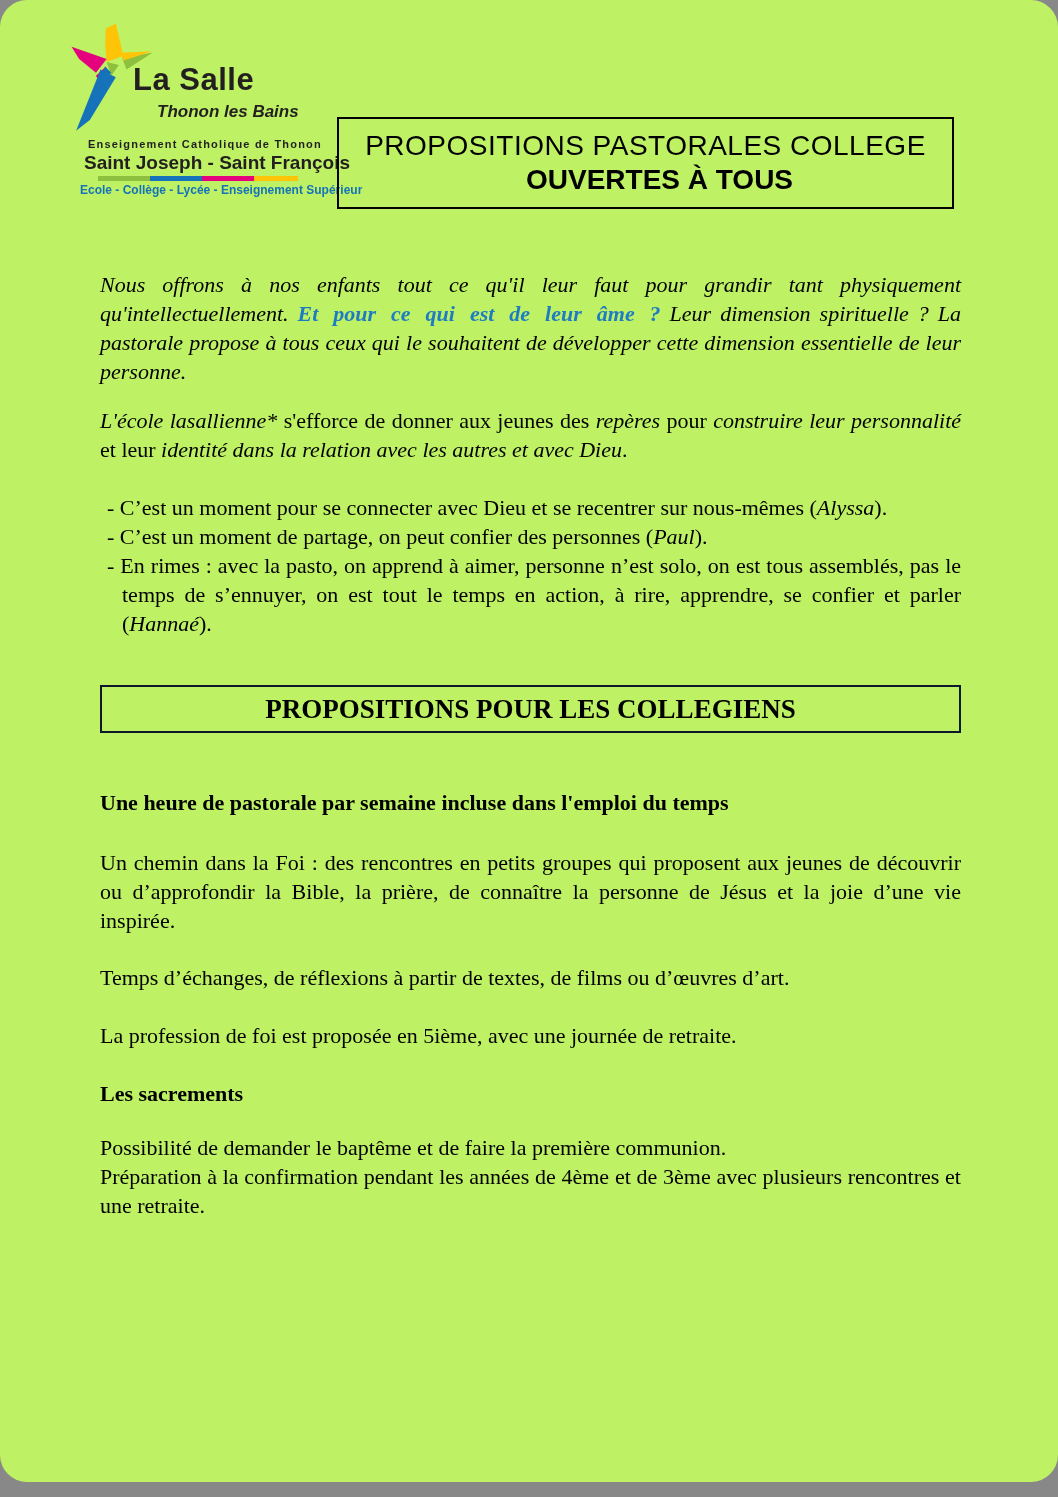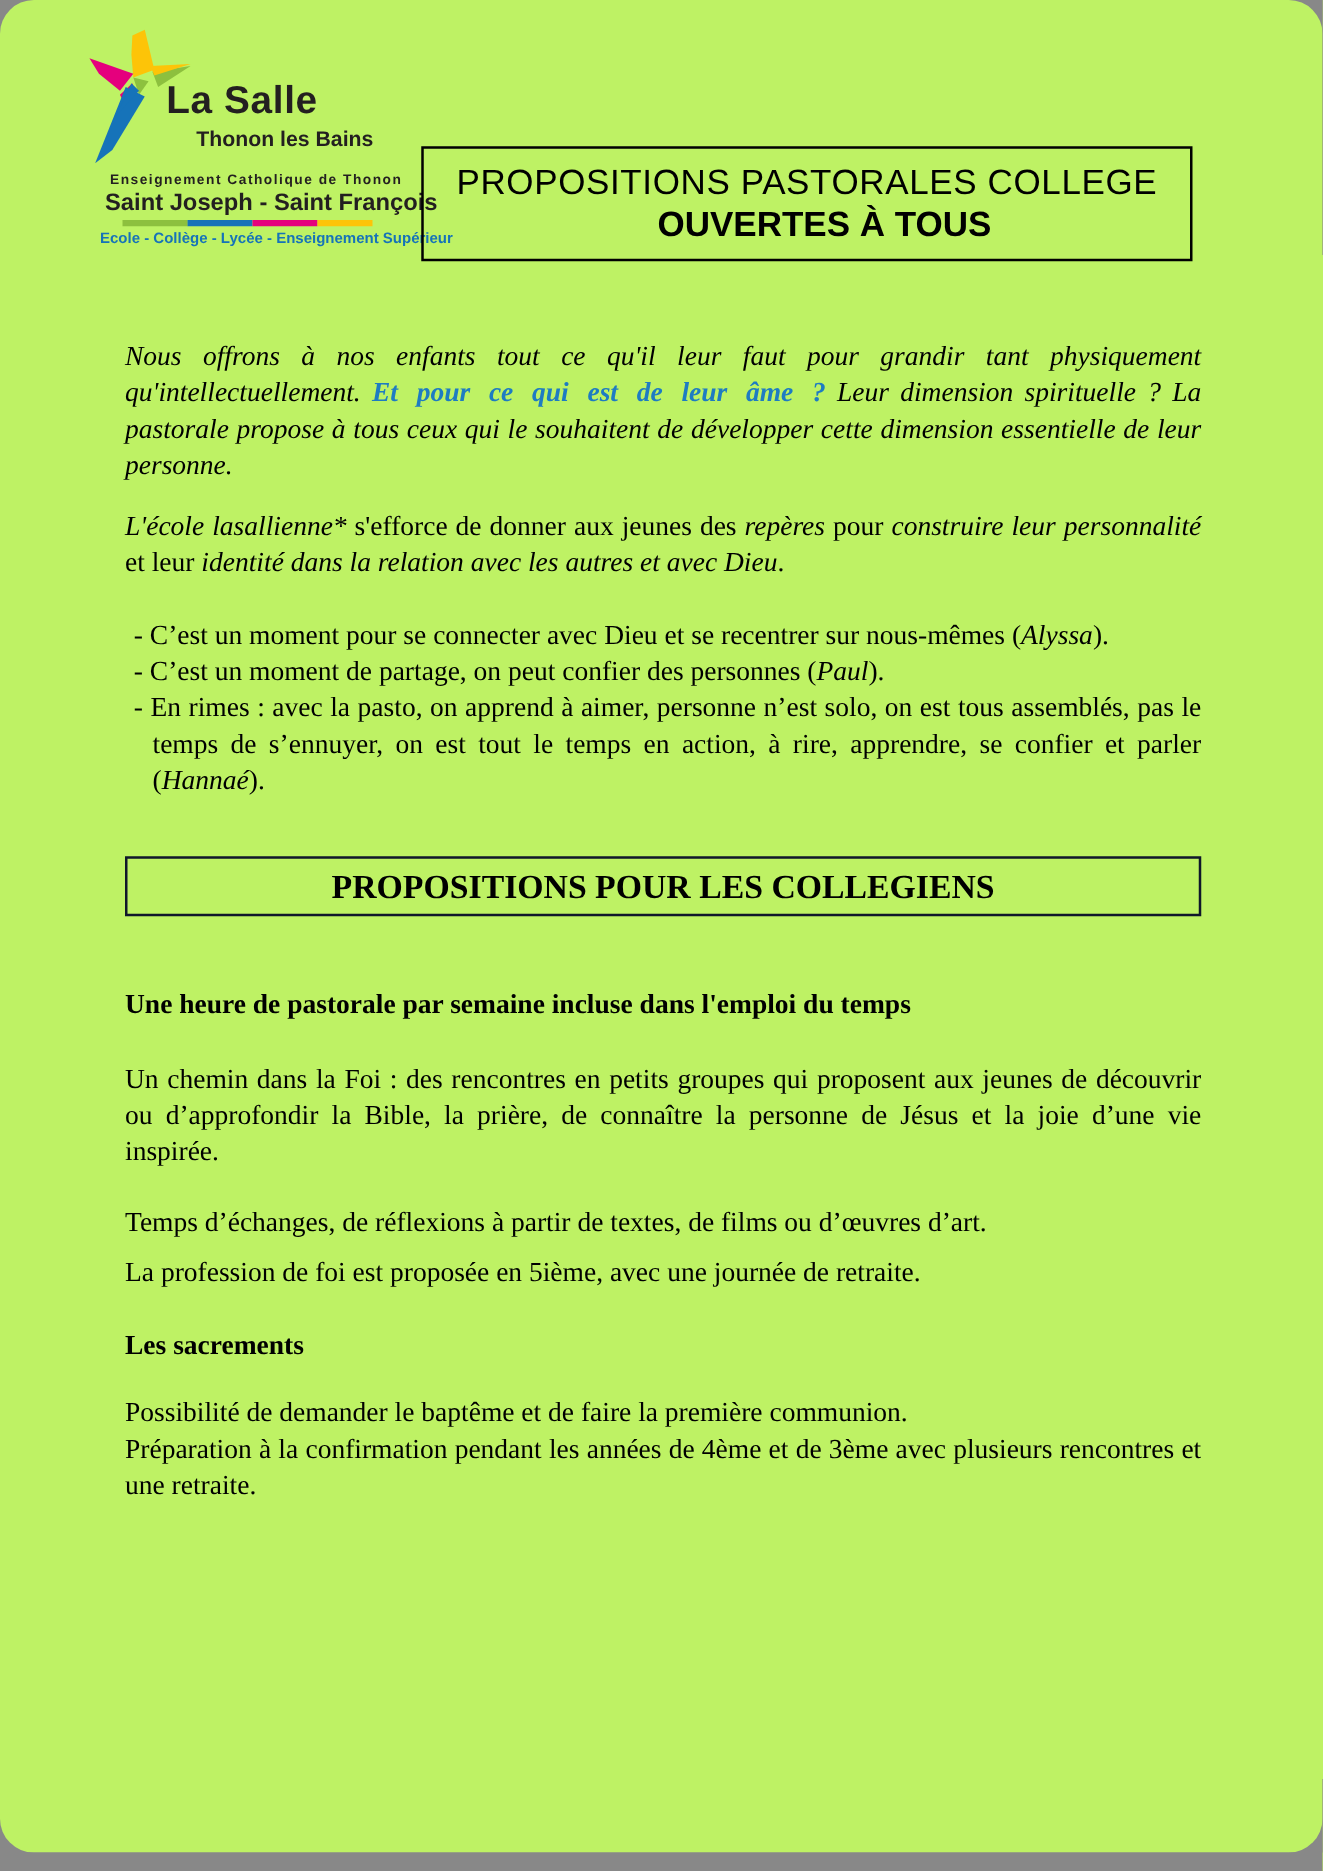--- a/index.html
+++ b/index.html
@@ -12,21 +12,21 @@
     color:#000;
     overflow:hidden;
     border-radius:27px;
   }
   
   .logo{position:absolute;left:70px;top:20px;width:250px;height:185px;}
   .logo-star{position:absolute;left:0;top:2px;width:84px;height:112px;}
   .logo-brand{position:absolute;left:63px;top:42px;font-family:"Liberation Sans",sans-serif;
     font-weight:bold;font-size:31px;color:#231f20;letter-spacing:0.5px;}
   .logo-city{position:absolute;left:87px;top:82px;font-family:"Liberation Sans",sans-serif;
-    font-weight:bold;font-size:17px;color:#231f20;}
+    font-weight:bold;font-size:17px;color:#231f20;font-style:italic;}
   .logo-network{position:absolute;left:18px;top:118px;width:218px;text-align:center;
     font-family:"Liberation Sans",sans-serif;font-weight:bold;font-size:11px;
     letter-spacing:1.2px;color:#231f20;white-space:nowrap;}
   .logo-schools{position:absolute;left:14px;top:132px;width:226px;text-align:center;
     font-family:"Liberation Sans",sans-serif;font-weight:bold;font-size:19px;color:#231f20;
     white-space:nowrap;}
   .logo-bar{position:absolute;left:28px;top:156px;width:200px;height:5px;display:flex;}
   .logo-bar span{display:block;height:100%;}
   .seg-green{background:#8DC03E;width:52px;}
   .seg-blue{background:#1673B9;width:52px;}
@@ -53,21 +53,21 @@
   .quote-list{margin:29px 0 0 0;}
   .quote-item{text-align:justify;padding-left:22px;text-indent:-15px;}
   .section-box{
     margin:47px 0 0 0;border:2px solid #0f172a;box-sizing:border-box;height:48px;
     display:flex;align-items:center;justify-content:center;
     font-weight:bold;font-size:27px;
   }
   .h-sub{margin:55px 0 0 0;font-weight:bold;}
   .p-body{margin:31px 0 0 0;text-align:justify;}
   .p-temps{margin-top:28px;}
-  .p-profession{margin-top:11px;}
+  .p-profession{margin-top:29px;}
   .h-sacrements{margin:29px 0 0 0;font-weight:bold;}
   .p-sacrements{margin-top:25px;}
   em.name{font-style:italic;}
 </style>
 </head>
 <body>
 
 <div class="page">
 
   <div class="logo">

